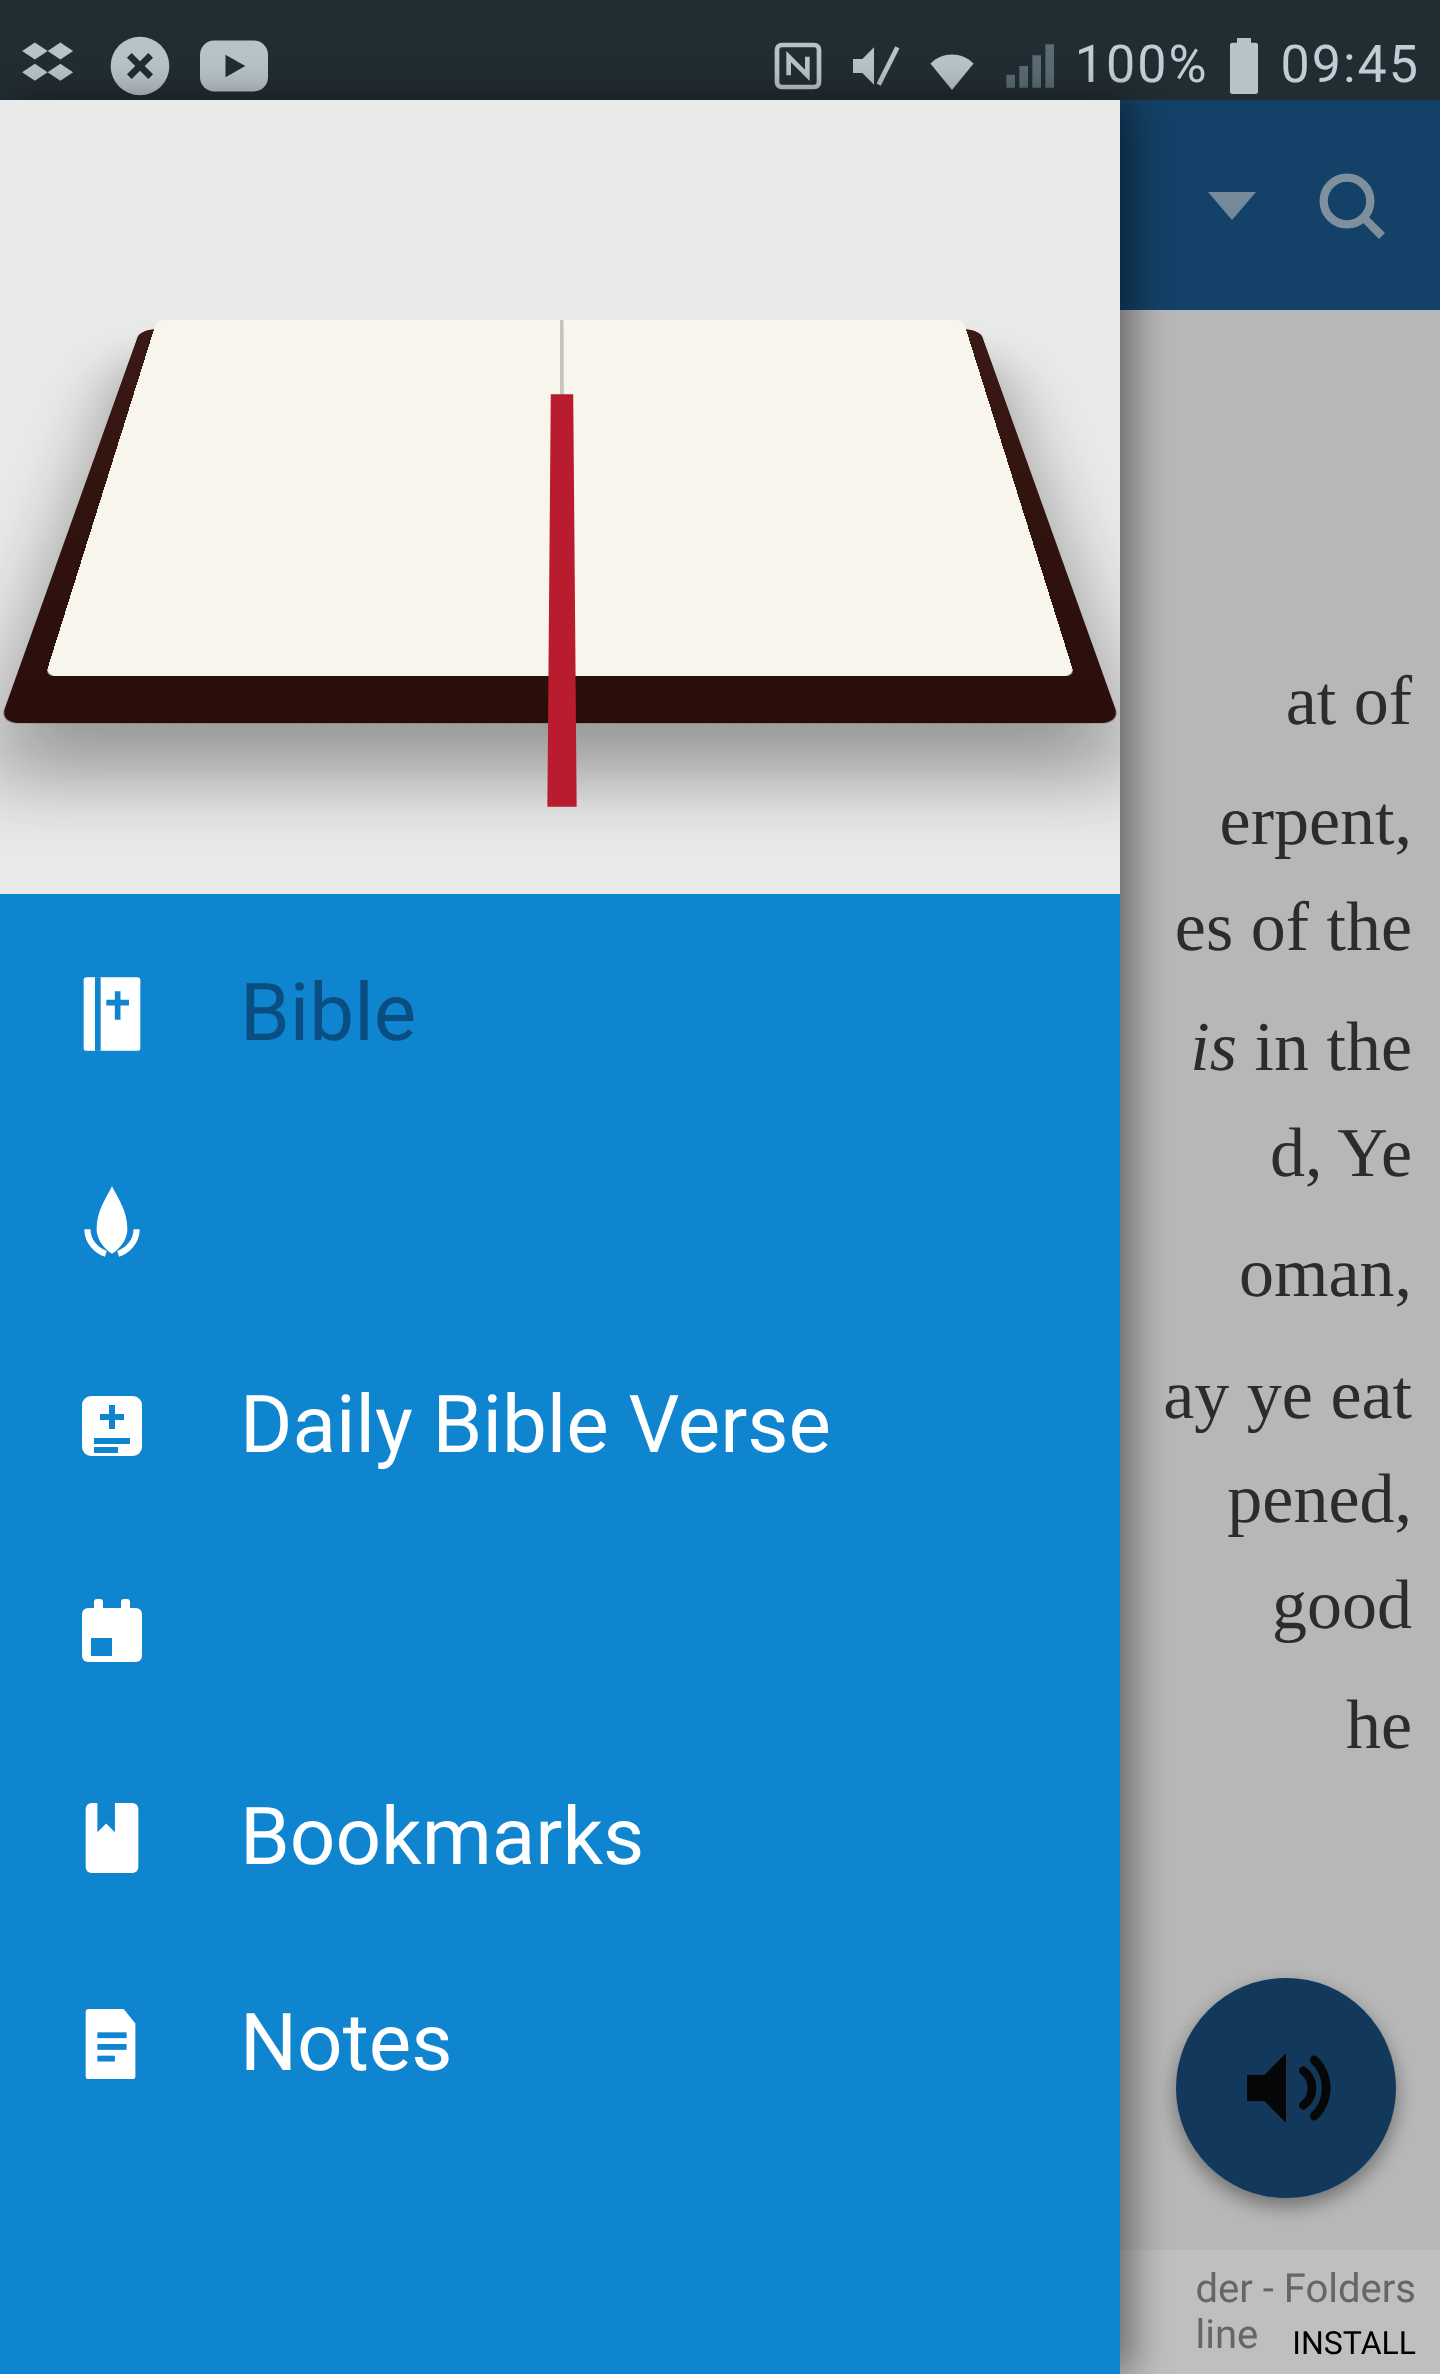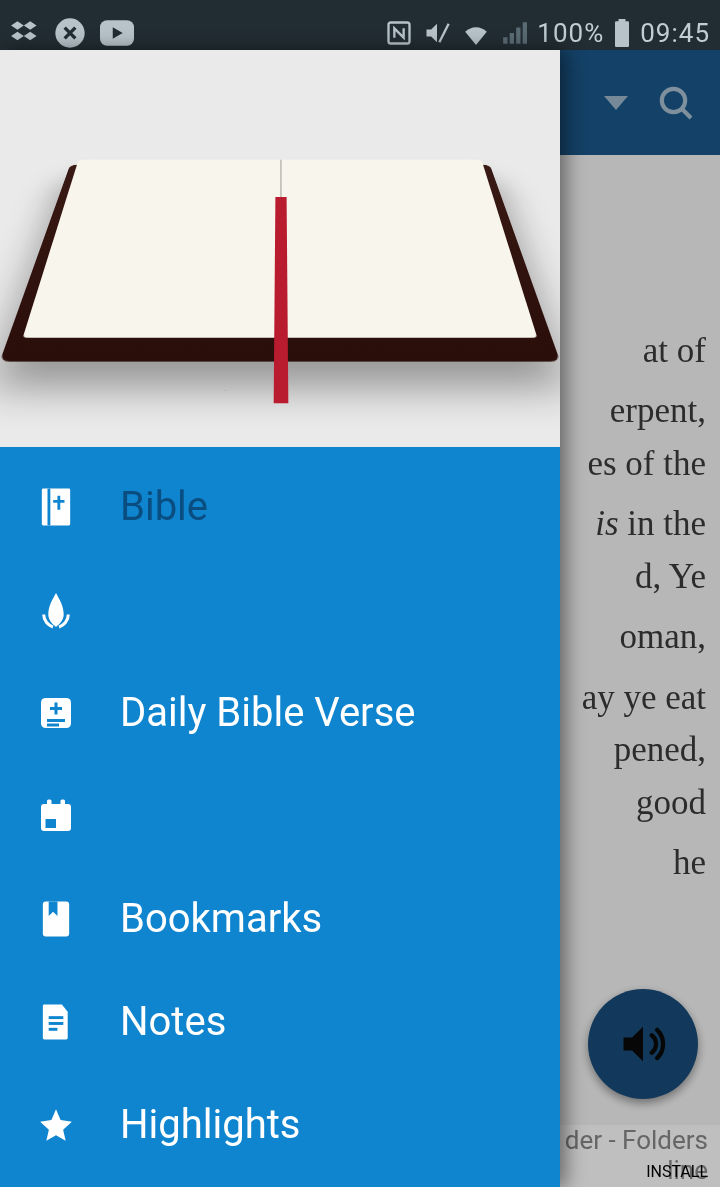--- a/index.html
+++ b/index.html
@@ -23,21 +23,21 @@
   .content .para { margin-bottom: 8px; text-align: left; }
 
   .bg-layer { position: absolute; top: 50px; left: 0; right: 0; bottom: 0; }
   .scrim { position: absolute; inset: 0; background: rgba(0,0,0,0.25); }
 
   
   .fab { position: absolute; right: 22px; bottom: 88px; width: 110px; height: 110px; border-radius: 55px; background: #184d7a; display: flex; align-items: center; justify-content: center; box-shadow: 0 4px 10px rgba(0,0,0,0.4); }
 
   
   .ad { position: absolute; left: 0; right: 0; bottom: 0; height: 62px; background: #fff; display: flex; align-items: center; justify-content: flex-end; padding: 0 12px; font-size: 20px; color: #666; gap: 10px; }
-  .ad .ad-text { text-align: right; line-height: 1.15; font-size: 26px; color: #888; }
+  .ad .ad-text { text-align: left; line-height: 1.15; font-size: 20px; color: #888; }
 
   
   .drawer { position: absolute; top: 50px; left: 0; width: 560px; bottom: 0; background: #1085cf; box-shadow: 6px 0 18px rgba(0,0,0,0.45); display: flex; flex-direction: column; }
   .drawer-header { height: 397px; background: #eaeaea; position: relative; overflow: hidden; display: flex; align-items: center; justify-content: center; }
   .book { width: 480px; height: 300px; position: relative; }
   .book .cover { position: absolute; inset: 0; background: linear-gradient(#3a1a14,#2a0e0a); border-radius: 8px; transform: perspective(800px) rotateX(50deg); box-shadow: 0 30px 40px rgba(0,0,0,0.35); }
   .book .pages { position: absolute; top: 8px; left: 14px; right: 14px; bottom: 30px; background: #f8f5ec; border-radius: 4px; transform: perspective(800px) rotateX(48deg); }
   .book .pages::before { content:""; position:absolute; left:50%; top:0; bottom:0; width:2px; background: rgba(0,0,0,0.2);}
   .book .ribbon { position:absolute; left:49%; top:10px; width:12px; height:270px; background:#b81c2e; transform: perspective(800px) rotateX(48deg) translateY(60px); }
 
@@ -217,23 +217,15 @@
         <svg width="32" height="38" viewBox="0 0 20 26" fill="#fff">
             <path d="M2 1h12l4 5v18a1 1 0 01-1 1H2a1 1 0 01-1-1V2a1 1 0 011-1z"></path>
             <line x1="5" y1="10" x2="15" y2="10" stroke="#1085cf" stroke-width="2"></line>
             <line x1="5" y1="14" x2="15" y2="14" stroke="#1085cf" stroke-width="2"></line>
             <line x1="5" y1="18" x2="11" y2="18" stroke="#1085cf" stroke-width="2"></line>
           </svg>
       </span>
       <span class="menu-label">Notes</span>
     </div>
 
-    <div class="menu-item">
-      <span class="icon-slot">
-        <svg width="38" height="38" viewBox="0 0 24 24" fill="#fff">
-            <path d="M12 2l2.9 6.9L22 10l-5.5 5 1.6 7L12 18.5 5.9 22l1.6-7L2 10l7.1-1.1L12 2z"></path>
-          </svg>
-      </span>
-      <span class="menu-label">Highlights</span>
-    </div>
 
   </div>
 </div>
 
 </body></html>

